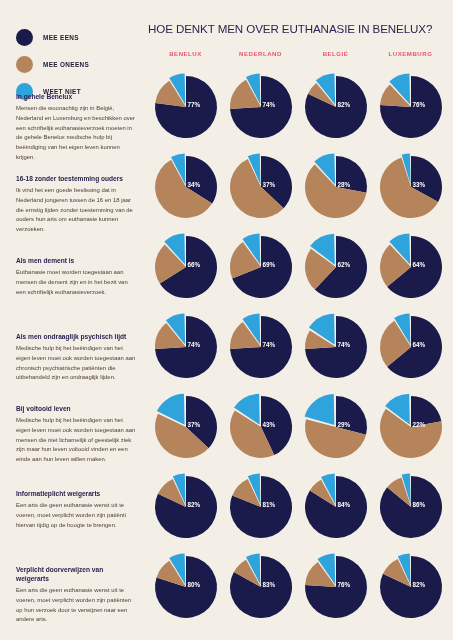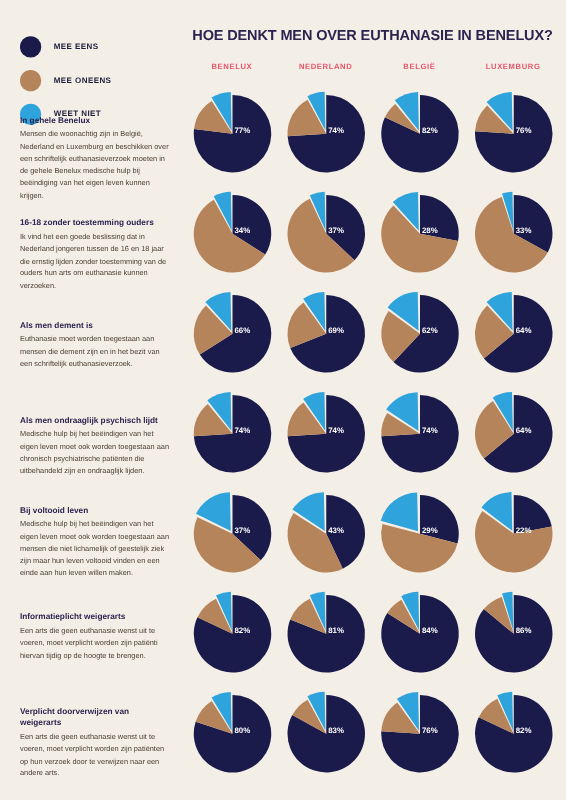--- a/index.html
+++ b/index.html
@@ -47,24 +47,24 @@
     color: #1d1b3a;
   }
 
   
   .title {
     position: absolute;
     left: 148px;
     top: 22px;
     width: 300px;
     font-size: 11.6px;
-    font-weight: bold;
+    font-weight: normal;
     color: #2b2350;
     letter-spacing: -0.1px;
-    text-align: center;
+    text-align: left;
   }
 
   
   .col-headers {
     position: absolute;
     left: 148px;
     top: 50px;
     width: 300px;
     display: flex;
   }

